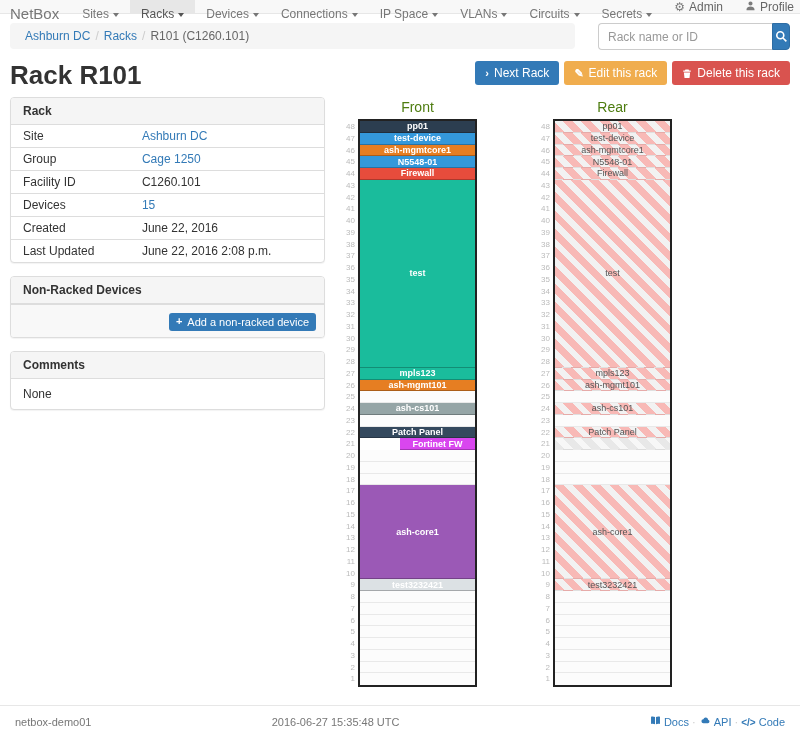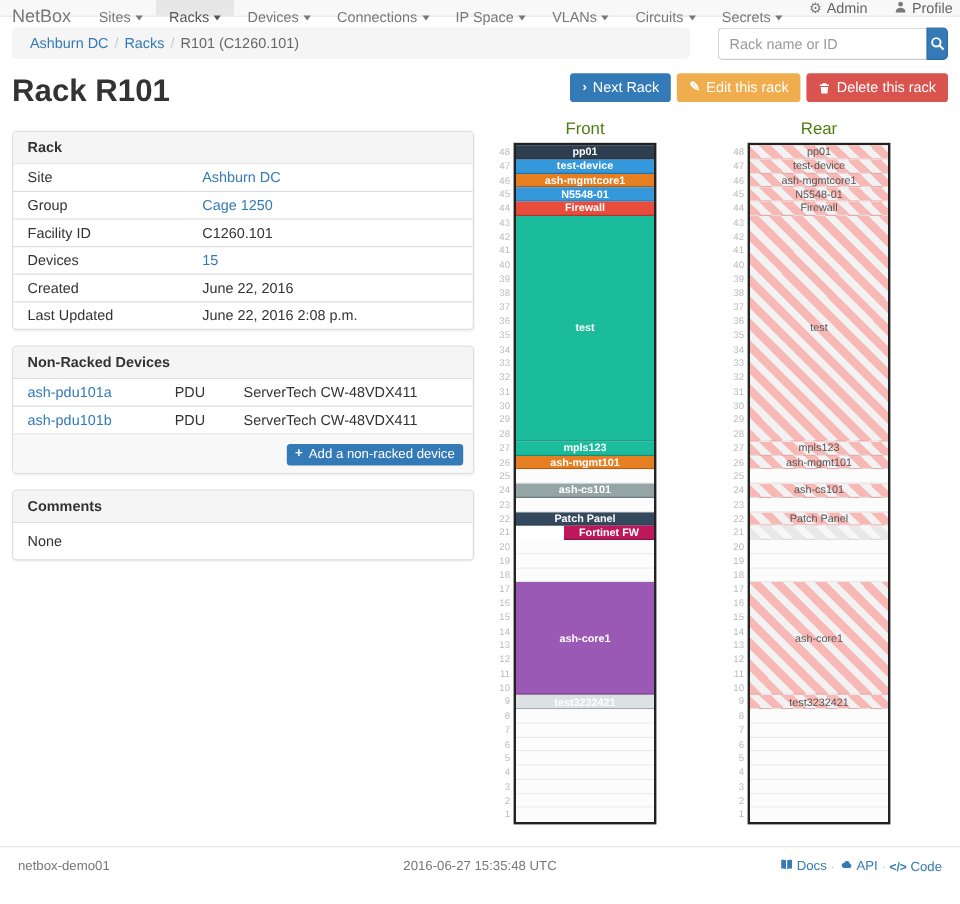--- a/index.html
+++ b/index.html
@@ -34,21 +34,21 @@
   h1.page-title { font-size: 26px; font-weight: 700; color: #333; line-height: 32px; }
   .actions { display: flex; gap: 5px; margin-top: 2px; }
   .btn { border: none; border-radius: 3px; color: #fff; font-size: 12px; font-family: "Liberation Sans", sans-serif; padding: 5px 10px; cursor: pointer; display: inline-flex; align-items: center; gap: 5px; line-height: 14px; }
   .btn .bicon { font-weight: bold; font-size: 11px; line-height: 11px; }
   .btn-primary { background: #337ab7; }
   .btn-warning { background: #f0ad4e; }
   .btn-danger  { background: #d9534f; }
 
   
   .main { display: flex; padding: 0 10px; align-items: flex-start; }
-  .left-col { width: 385px; flex: none; margin-top: 12px; }
+  .left-col { width: 315px; flex: none; }
   .right-col { display: flex; margin-left: 17px; }
 
   
   .panel { border: 1px solid #ddd; border-radius: 4px; margin-bottom: 13px; box-shadow: 0 1px 1px rgba(0,0,0,.05); background: #fff; }
   .panel-heading { background: #f5f5f5; border-bottom: 1px solid #ddd; border-radius: 3px 3px 0 0; padding: 6px 12px; font-size: 12px; font-weight: bold; color: #333; }
   table.attr { width: 100%; border-collapse: collapse; font-size: 12px; }
   table.attr td { padding: 4px 12px; border-top: 1px solid #ddd; height: 21px; }
   table.attr tr:first-child td { border-top: none; }
   table.attr td.lbl { width: 38%; color: #333; }
   table.attr a { color: #337ab7; }
@@ -67,21 +67,21 @@
   .empty-u { height: 11.75px; background: #fcfcfc; border-bottom: 1px solid #e9e9e9; }
   .rack > :last-child { border-bottom: none; }
   .block { display: flex; align-items: center; justify-content: center; font-size: 9px; overflow: hidden; white-space: nowrap; cursor: pointer; }
   .block.solid { color: #fff; font-weight: bold; border-bottom: 1px solid rgba(0,0,0,.25); }
   .block.striped { background: repeating-linear-gradient(45deg, #f8b9b6 0, #f8b9b6 7px, #f2f2f2 7px, #f2f2f2 13px); color: #555; border-bottom: 1px solid rgba(0,0,0,.07); }
   .block.ghost { background: repeating-linear-gradient(45deg, #e8e8e8 0, #e8e8e8 7px, #f7f7f7 7px, #f7f7f7 13px); border-bottom: 1px solid rgba(0,0,0,.05); cursor: default; }
 
   
   .footer { border-top: 1px solid #e7e7e7; margin-top: 18px; padding: 9px 15px; display: flex; font-size: 11px; color: #777; align-items: center; }
   .footer > div { flex: 1; }
-  .footer .f-center { text-align: center; }
+  .footer .f-center { }
   .footer .f-right { text-align: right; color: #ccc; }
   .footer .f-right a { color: #337ab7; display: inline-flex; align-items: center; gap: 3px; }
   .code-glyph { font-size: 10px; font-weight: bold; }
 </style>
 </head>
 <body>
 
 <div class="navbar">
   <a class="brand">NetBox</a>
   <div class="nav-items">
@@ -171,34 +171,20 @@
             <tr>
               <td class="lbl">Last Updated</td>
               <td>June 22, 2016 2:08 p.m.</td>
             </tr>
           </tbody>
         </table>
     </div>
 
     <div class="panel">
       <div class="panel-heading">Non-Racked Devices</div>
-      <table class="attr">
-          <tbody>
-            <tr>
-              <td style="width: 32%;"><a>ash-pdu101a</a></td>
-              <td style="width: 15%;">PDU</td>
-              <td>ServerTech CW-48VDX411</td>
-            </tr>
-            <tr>
-              <td style="width: 32%;"><a>ash-pdu101b</a></td>
-              <td style="width: 15%;">PDU</td>
-              <td>ServerTech CW-48VDX411</td>
-            </tr>
-          </tbody>
-        </table>
       <div class="panel-footer">
         <button class="btn btn-primary btn-xs">
           <span class="bicon">+</span>
           <span>Add a non-racked device</span>
         </button>
       </div>
     </div>
 
     <div class="panel">
       <div class="panel-heading">Comments</div>
@@ -267,21 +253,21 @@
             <div class="block solid" style="height: 11.75px; background: rgb(230, 126, 34);">ash-mgmtcore1</div>
             <div class="block solid" style="height: 11.75px; background: rgb(52, 152, 219);">N5548-01</div>
             <div class="block solid" style="height: 11.75px; background: rgb(231, 76, 60);">Firewall</div>
             <div class="block solid" style="height: 188px; background: rgb(26, 188, 156);">test</div>
             <div class="block solid" style="height: 11.75px; background: rgb(26, 188, 156);">mpls123</div>
             <div class="block solid" style="height: 11.75px; background: rgb(230, 126, 34);">ash-mgmt101</div>
             <div class="empty-u"></div>
             <div class="block solid" style="height: 11.75px; background: rgb(149, 165, 166);">ash-cs101</div>
             <div class="empty-u"></div>
             <div class="block solid" style="height: 11.75px; background: rgb(52, 73, 94);">Patch Panel</div>
-            <div class="block solid" style="height: 11.75px; background: #be185d; margin-left: 40px;">Fortinet FW</div>
+            <div class="block solid" style="height: 11.75px; background: #d946ef; margin-left: 40px;">Fortinet FW</div>
             <div class="empty-u"></div>
             <div class="empty-u"></div>
             <div class="empty-u"></div>
             <div class="block solid" style="height: 94px; background: rgb(155, 89, 182);">ash-core1</div>
             <div class="block solid" style="height: 11.75px; background: rgb(220, 225, 228); color: rgb(255, 255, 255);">test3232421</div>
             <div class="empty-u"></div>
             <div class="empty-u"></div>
             <div class="empty-u"></div>
             <div class="empty-u"></div>
             <div class="empty-u"></div>

